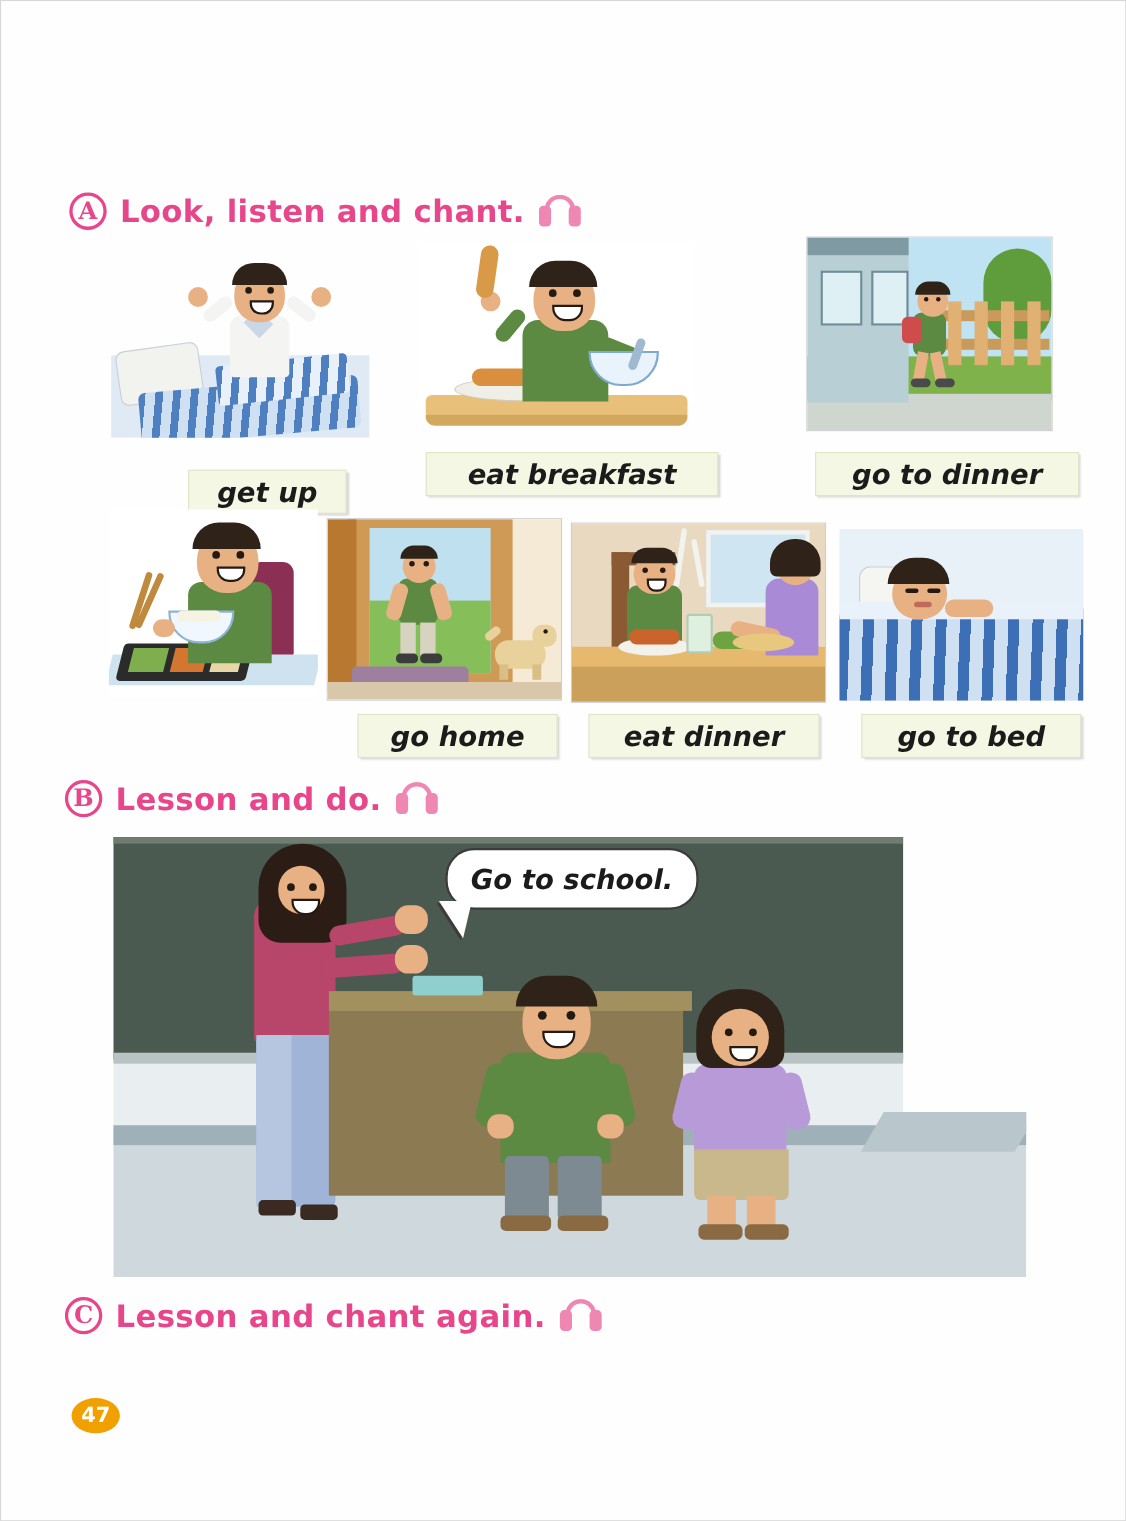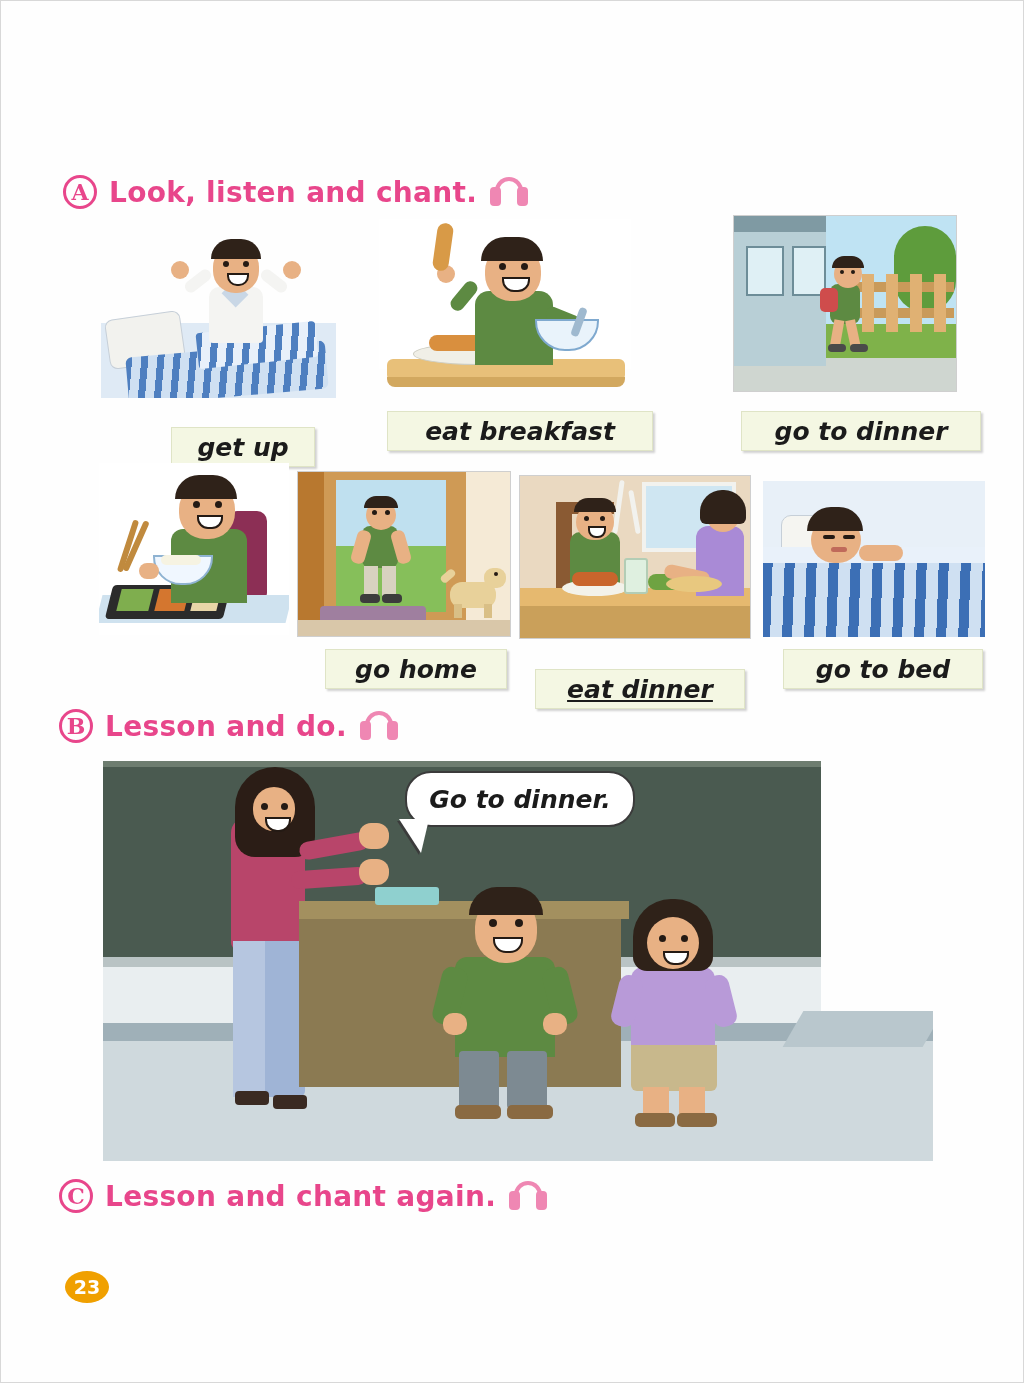--- a/index.html
+++ b/index.html
@@ -376,21 +376,21 @@
     <div class="sh" style="left:48px;top:36px;width:50px;height:46px;background:#e8b184;border-radius:24px;"></div>
     <div class="sh" style="left:44px;top:26px;width:56px;height:24px;background:#2f2219;border-radius:26px 26px 0 0;"></div>
     <div class="sh" style="left:60px;top:54px;width:12px;height:4px;background:#241a14;border-radius:2px;"></div>
     <div class="sh" style="left:80px;top:54px;width:12px;height:4px;background:#241a14;border-radius:2px;"></div>
     <div class="sh" style="left:68px;top:66px;width:16px;height:5px;background:#c06a5a;border-radius:3px;"></div>
 
     <div class="sh" style="left:96px;top:64px;width:44px;height:16px;background:#e8b184;border-radius:8px;"></div>
   </div>
 
   <div class="word-label" style="left:324px; top:648px; width:180px; height:38px;">go home</div>
-  <div class="word-label" style="left:534px; top:668px; width:208px; height:38px;text-decoration:underline;">eat dinner</div>
+  <div class="word-label" style="left:534px; top:648px; width:208px; height:38px;">eat dinner</div>
   <div class="word-label" style="left:782px; top:648px; width:198px; height:38px;">go to bed</div>
 
   <div class="section-head" style="left:58px; top:708px;">
     <div class="sec-letter">B</div>
     <div class="sec-title">Lesson and do.</div>
     <div class="headphone">
       <div class="band"></div>
         <div class="cupL"></div>
         <div class="cupR"></div>
     </div>
@@ -454,28 +454,28 @@
     <div class="sh" style="left:560px;top:190px;width:22px;height:10px;background:#fff;border:2px solid #241a14;border-radius:0 0 11px 11px;"></div>
     <div class="sh" style="left:512px;top:214px;width:24px;height:52px;background:#b89ad8;border-radius:10px;transform:rotate(14deg);"></div>
     <div class="sh" style="left:606px;top:214px;width:24px;height:52px;background:#b89ad8;border-radius:10px;transform:rotate(-14deg);"></div>
     <div class="sh" style="left:528px;top:284px;width:86px;height:46px;background:#c8b88c;border-radius:0 0 6px 6px;"></div>
     <div class="sh" style="left:540px;top:326px;width:26px;height:36px;background:#e8b184;"></div>
     <div class="sh" style="left:576px;top:326px;width:26px;height:36px;background:#e8b184;"></div>
     <div class="sh" style="left:532px;top:352px;width:40px;height:14px;background:#8a6a42;border-radius:5px;"></div>
     <div class="sh" style="left:574px;top:352px;width:40px;height:14px;background:#8a6a42;border-radius:5px;"></div>
   </div>
 
-  <div class="bubble" style="left:404px; top:770px; width:226px; height:52px;">Go to dinner.</div>
+  <div class="bubble" style="left:404px; top:770px; width:226px; height:52px;">Go to school.</div>
   <div class="bubble-tail" style="left:398px; top:818px;"></div>
 
   <div class="section-head" style="left:58px; top:1178px;">
     <div class="sec-letter">C</div>
     <div class="sec-title">Lesson and chant again.</div>
     <div class="headphone">
       <div class="band"></div>
         <div class="cupL"></div>
         <div class="cupR"></div>
     </div>
   </div>
 
-  <div class="page-num">23</div>
+  <div class="page-num">47</div>
 
 </div>
 
 </body></html>

